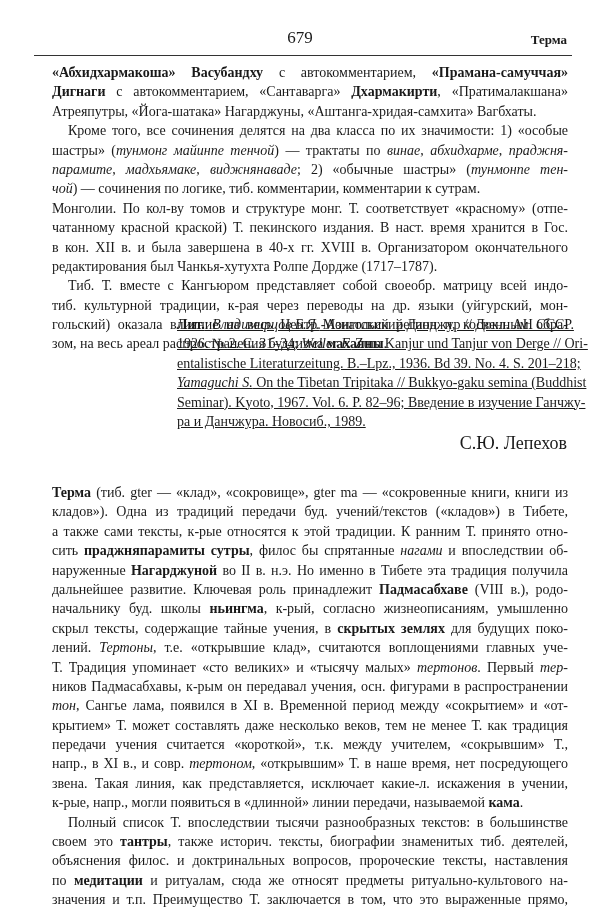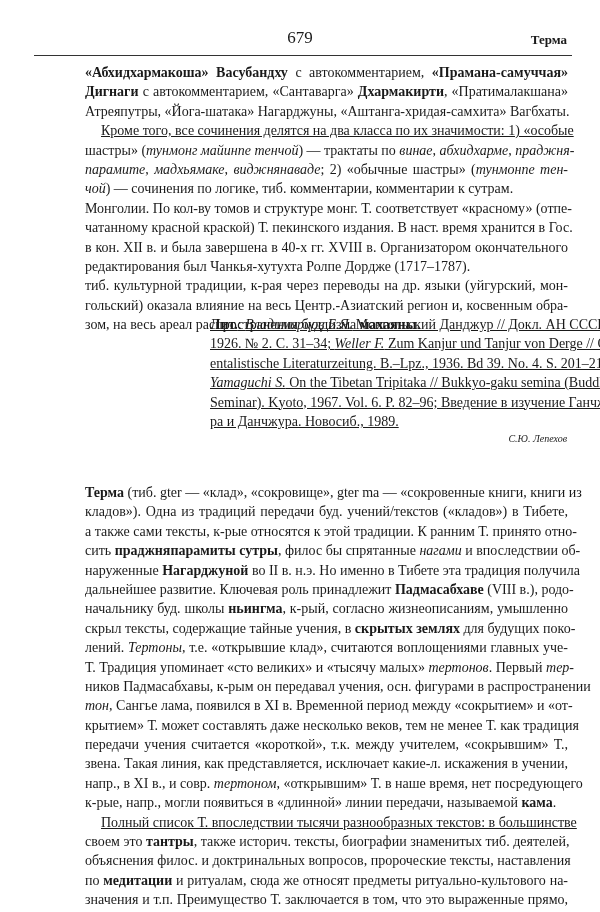--- a/index.html
+++ b/index.html
@@ -5,27 +5,27 @@
   html, body { margin:0; padding:0; background:#ffffff; }
   body { width:600px; height:912px; position:relative; overflow:hidden;
          font-family:"Liberation Serif", "DejaVu Serif", serif; color:#1a1a1a; }
   .page-number { position:absolute; top:28px; left:0; width:600px; text-align:center;
                  font-size:17px; }
   .running-head { position:absolute; top:32px; right:33px; font-size:13px; font-weight:bold; }
   .header-rule { position:absolute; top:55px; left:34px; width:538px; height:0;
                  border-top:1.5px solid #333; }
   .block { position:absolute; left:52px; width:516px; font-size:14px; }
   .line { height:19.4px; line-height:19.4px; white-space:nowrap; text-align:justify;
-          text-align-last:justify; overflow:visible;margin-left:33px; }
+          text-align-last:justify; overflow:visible; }
   .line.last { text-align-last:left; }
-  .line.indent { padding-left:16px;text-decoration:underline; }
+  .line.indent { padding-left:16px; }
   .b { font-weight:bold; }
   .i { font-style:italic; }
   .lit { position:absolute; left:177px; width:392px; font-size:14px; }
-  .sig { position:absolute; right:33px; top:433px; font-size:10px; font-style:italic; }
+  .sig { position:absolute; right:33px; top:433px; font-size:18px; }
 </style>
 </head>
 <body>
 
 <div>
   <div class="page-number">679</div>
   <div class="running-head">Терма</div>
   <div class="header-rule"></div>
 
   <div class="block" style="top:63px;">
@@ -40,20 +40,21 @@
         <div class="line"><span class="i">парамите</span><span>, </span><span class="i">мадхьямаке</span><span>, </span><span class="i">виджнянаваде</span><span>; 2) «обычные шастры» (</span><span class="i">тунмонпе тен-</span></div>
         <div class="line last"><span class="i">чой</span><span>) — сочинения по логике, тиб. комментарии, комментарии к сутрам.</span></div>
       </div>
       <div>
         <div class="line"><span>Монголии. По кол-ву томов и структуре монг. Т. соответствует «красному» (отпе-</span></div>
         <div class="line"><span>чатанному красной краской) Т. пекинского издания. В наст. время хранится в Гос.</span></div>
         <div class="line"><span>в кон. XII в. и была завершена в 40-х гг. XVIII в. Организатором окончательного</span></div>
         <div class="line last"><span>редактирования был Чанкья-хутухта Ролпе Дордже (1717–1787).</span></div>
       </div>
       <div>
+        <div class="line indent"><span>Тиб. Т. вместе с Кангьюром представляет собой своеобр. матрицу всей индо-</span></div>
         <div class="line"><span>тиб. культурной традиции, к-рая через переводы на др. языки (уйгурский, мон-</span></div>
         <div class="line"><span>гольский) оказала влияние на весь Центр.-Азиатский регион и, косвенным обра-</span></div>
         <div class="line last"><span>зом, на весь ареал распространения буддизма </span><span class="b">махаяны</span><span>.</span></div>
       </div>
     </div>
 
   <div class="lit" style="top:315px;text-decoration:underline;">
       <div class="line"><span class="b">Лит.</span><span>: </span><span class="i">Владимирцов Б.Я.</span><span> Монгольский Данджур // Докл. АН СССР.</span></div>
       <div class="line"><span>1926. № 2. С. 31–34; </span><span class="i">Weller F.</span><span> Zum Kanjur und Tanjur von Derge // Ori-</span></div>
       <div class="line"><span>entalistische Literaturzeitung. B.–Lpz., 1936. Bd 39. No. 4. S. 201–218;</span></div>
@@ -73,22 +74,22 @@
         <div class="line"><span>наруженные </span><span class="b">Нагарджуной</span><span> во II в. н.э. Но именно в Тибете эта традиция получила</span></div>
         <div class="line"><span>дальнейшее развитие. Ключевая роль принадлежит </span><span class="b">Падмасабхаве</span><span> (VIII в.), родо-</span></div>
         <div class="line"><span>начальнику буд. школы </span><span class="b">ньингма</span><span>, к-рый, согласно жизнеописаниям, умышленно</span></div>
         <div class="line"><span>скрыл тексты, содержащие тайные учения, в </span><span class="b">скрытых землях</span><span> для будущих поко-</span></div>
         <div class="line"><span>лений. </span><span class="i">Тертоны</span><span>, т.е. «открывшие клад», считаются воплощениями главных уче-</span></div>
         <div class="line"><span>Т. Традиция упоминает «сто великих» и «тысячу малых» </span><span class="i">тертонов</span><span>. Первый </span><span class="i">тер-</span></div>
         <div class="line"><span>ников Падмасабхавы, к-рым он передавал учения, осн. фигурами в распространении</span></div>
         <div class="line"><span class="i">тон</span><span>, Сангье лама, появился в XI в. Временной период между «сокрытием» и «от-</span></div>
         <div class="line"><span>крытием» Т. может составлять даже несколько веков, тем не менее Т. как традиция</span></div>
         <div class="line"><span>передачи учения считается «короткой», т.к. между учителем, «сокрывшим» Т.,</span></div>
+        <div class="line"><span>напр., в XI в., и совр. </span><span class="i">тертоном</span><span>, «открывшим» Т. в наше время, нет посредующего</span></div>
         <div class="line"><span>звена. Такая линия, как представляется, исключает какие-л. искажения в учении,</span></div>
-        <div class="line"><span>напр., в XI в., и совр. </span><span class="i">тертоном</span><span>, «открывшим» Т. в наше время, нет посредующего</span></div>
         <div class="line last"><span>к-рые, напр., могли появиться в «длинной» линии передачи, называемой </span><span class="b">кама</span><span>.</span></div>
       </div>
       <div>
         <div class="line indent"><span>Полный список Т. впоследствии тысячи разнообразных текстов: в большинстве</span></div>
         <div class="line"><span>своем это </span><span class="b">тантры</span><span>, также историч. тексты, биографии знаменитых тиб. деятелей,</span></div>
         <div class="line"><span>объяснения филос. и доктринальных вопросов, пророческие тексты, наставления</span></div>
         <div class="line"><span>по </span><span class="b">медитации</span><span> и ритуалам, сюда же относят предметы ритуально-культового на-</span></div>
         <div class="line"><span>значения и т.п. Преимущество Т. заключается в том, что это выраженные прямо,</span></div>
         <div class="line"><span>не требующие толкования учения (санскр. </span><span class="i">нитартха</span><span>; см. </span><span class="b">Герменевтика в буд-</span></div>
       </div>

